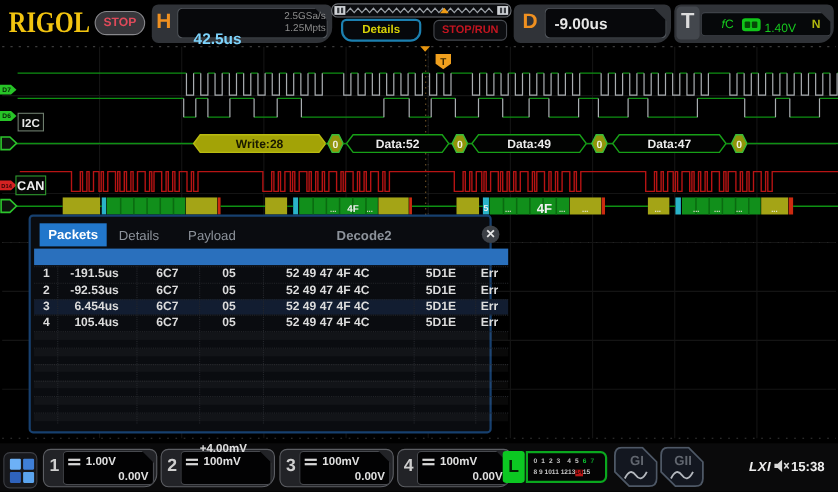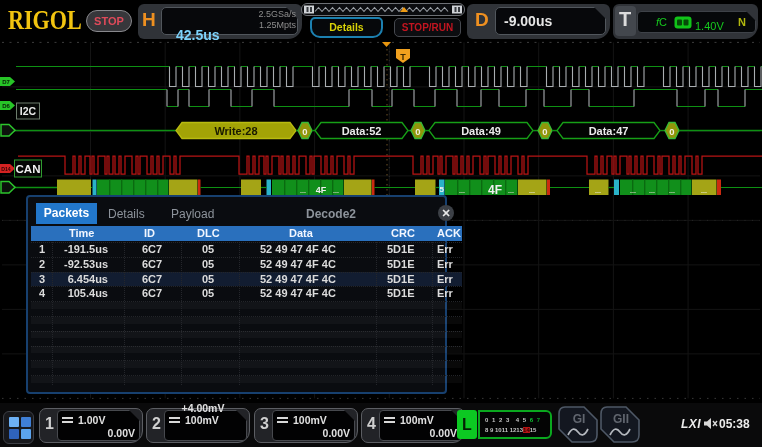--- a/index.html
+++ b/index.html
@@ -179,28 +179,20 @@
 <div class="abs" style="left:695px;top:20px;font-size:11px;font-weight:normal;color:#16c81e">1.40V</div>
 <div class="abs" style="left:738px;top:16px;font-size:11px;font-weight:bold;color:#b2b80e">N</div>
 
 <div class="abs" style="left:26px;top:195px;width:421px;height:199px;background:#0a0c10;border:2px solid #17406f;border-radius:4px">
   <div class="abs" style="left:8px;top:6px;width:61px;height:21px;background:#2277cb;color:#fff;font-size:12px;font-weight:bold;text-align:center;line-height:21px">Packets</div>
   <div class="abs" style="left:80px;top:10px;color:#8d939b;font-size:12px;font-weight:normal">Details</div>
   <div class="abs" style="left:143px;top:10px;color:#8d939b;font-size:12px;font-weight:normal">Payload</div>
   <div class="abs" style="left:278px;top:10px;color:#8d939b;font-size:12px;font-weight:bold">Decode2</div>
   <div class="abs" style="left:410px;top:8px;width:16px;height:16px;background:#3c4046;border-radius:50%;color:#e8e8e8;font-size:11px;font-weight:bold;text-align:center;line-height:16px">✕</div>
   <div class="abs" style="left:3px;top:29px;width:431px;height:15px;background:#2a70bd"></div>
-  <div class="abs" style="left:3px;top:29px;width:431px;height:15px;color:#f2f6ff;font-size:11px;font-weight:bold">
-     <span class="abs" style="left:38px;top:1px">Time</span>
-     <span class="abs" style="left:113px;top:1px">ID</span>
-     <span class="abs" style="left:166px;top:1px">DLC</span>
-     <span class="abs" style="left:258px;top:1px">Data</span>
-     <span class="abs" style="left:360px;top:1px">CRC</span>
-     <span class="abs" style="left:406px;top:1px">ACK</span>
-  </div>
 
   <div class="abs" style="left:3px;top:45.0px;width:431px;height:14.8px;color:#dcdcdc;font-size:11px;font-weight:bold">
       <span class="abs" style="left:8px;top:1px">1</span>
       <span class="abs" style="left:24px;top:1px;width:53px;text-align:right">-191.5us</span>
       <span class="abs" style="left:111px;top:1px">6C7</span>
       <span class="abs" style="left:171px;top:1px">05</span>
       <span class="abs" style="left:229px;top:1px">52 49 47 4F 4C</span>
       <span class="abs" style="left:356px;top:1px">5D1E</span>
       <span class="abs" style="left:406px;top:1px">Err</span>
     </div>
@@ -315,12 +307,12 @@
 <path d="M7 1 H26 L39 14 V29 Q39 36 32 36 H14 L1 23 V8 Q1 1 7 1 Z" fill="#131720" stroke="#4e5866" stroke-width="1.6"></path>
 <text x="21" y="17" fill="#61666f" font-size="12" font-weight="bold" text-anchor="middle" font-family="Liberation Sans, sans-serif">GII</text>
 <path d="M10 29 Q15 19 20 26 Q25 33 30 23" stroke="#b4b8be" stroke-width="1.7" fill="none"></path>
   </svg>
 
 <div class="abs" style="left:681px;top:417px;font-size:12px;font-weight:bold;font-style:italic;color:#ececec;letter-spacing:0.5px">LXI</div>
 <svg class="abs" style="left:703px;top:417px" width="15" height="13" viewBox="0 0 15 13">
     <path d="M1 4.5 H4 L8 1 V12 L4 8.5 H1 Z" fill="#d8d8d8"></path>
     <path d="M10 4 L14 9 M14 4 L10 9" stroke="#d8d8d8" stroke-width="1.4"></path>
   </svg>
-<div class="abs" style="left:719px;top:417px;font-size:12px;font-weight:bold;color:#ececec">05:38</div>
+<div class="abs" style="left:719px;top:417px;font-size:12px;font-weight:bold;color:#ececec">15:38</div>
 </body></html>

